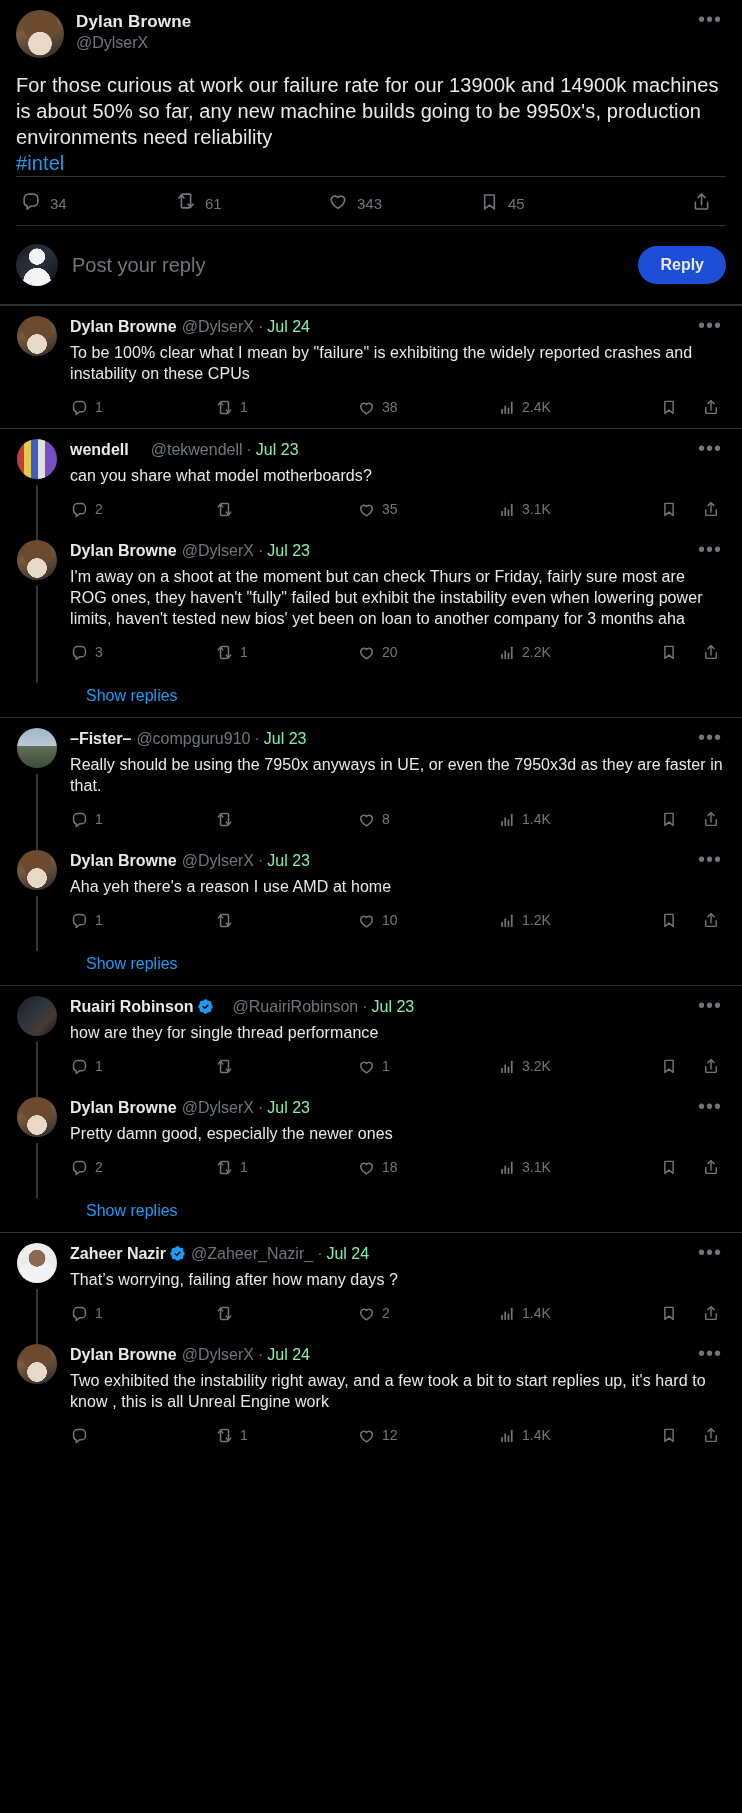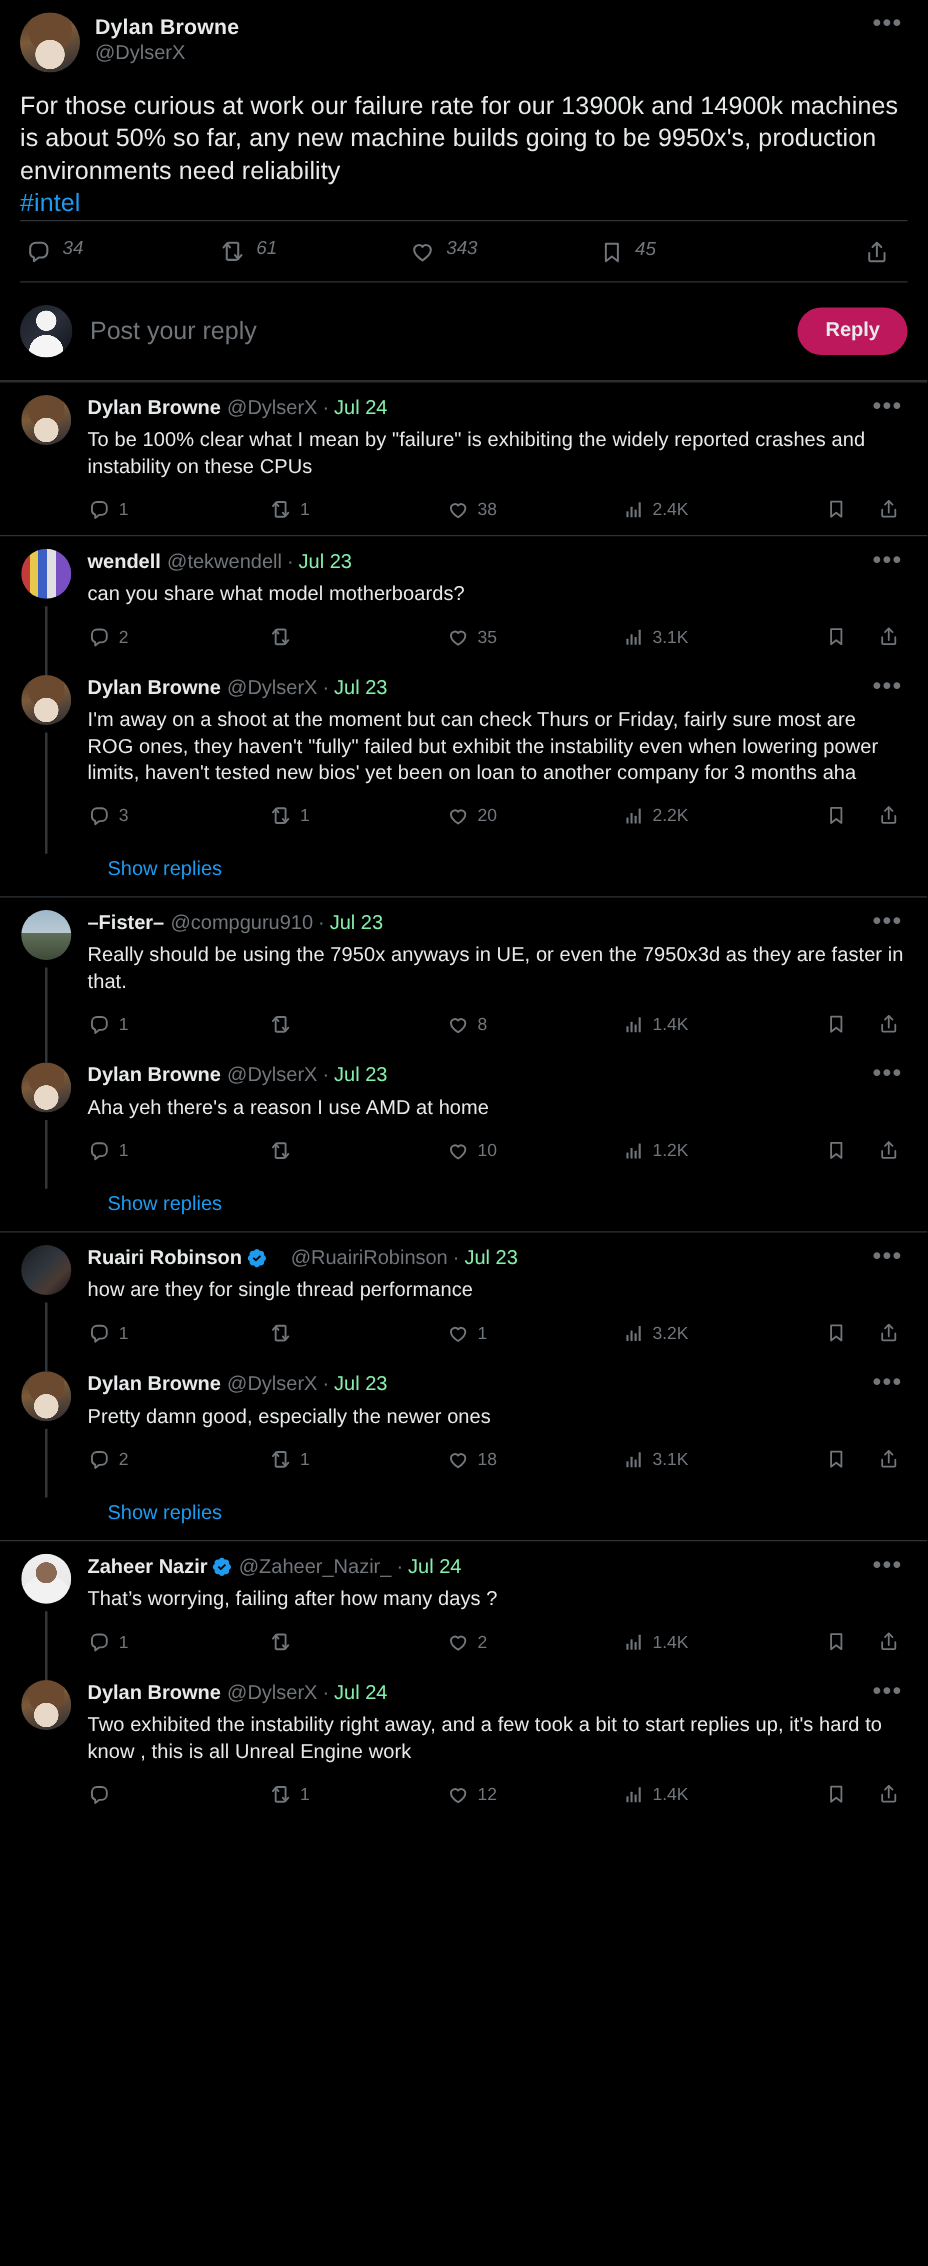--- a/index.html
+++ b/index.html
@@ -49,38 +49,38 @@
     margin-top: 18px; padding-bottom: 14px;
   }
   .meta-row b { color:#e7e9ea; font-weight: 700; }
 
   .hr { height: 1px; background: #2f3336; width: 100%; }
 
   .main-actions {
     display: flex; align-items: center; height: 48px;
     padding: 0 6px 0 4px;
   }
-  .main-actions .act { color:#71767b; display:flex; align-items:flex-start; gap:8px; cursor:pointer;font-style:italic; }
+  .main-actions .act { color:#71767b; display:flex; align-items:flex-end; gap:8px; cursor:pointer; }
   .main-actions .act span { font-size: 15px; }
   .ma-1 { width: 155px; }
   .ma-2 { width: 152px; }
   .ma-3 { width: 152px; }
   .ma-4 { width: 150px; }
   .ma-5 { margin-left: auto; padding-right: 8px; }
 
   
   .composer {
     display: flex; align-items: center; gap: 14px;
     padding: 18px 16px; min-height: 76px;
   }
   .composer-placeholder {
     flex: 1 1 auto; color: #71767b; font-size: 20px; cursor: text;
   }
   .reply-btn {
-    background: #be185d; color:#e7e9ea; border: none; border-radius: 9999px;
+    background: #1d4ed8; color:#e7e9ea; border: none; border-radius: 9999px;
     font-size: 16px; font-weight: 700; padding: 10px 22px; cursor: pointer;
     font-family: "Liberation Sans", sans-serif;
   }
 
   
   .reply {
     display: flex; padding: 10px 16px 0 16px; position: relative;
   }
   .reply.has-divider { border-top: 1px solid #2f3336; }
   .rail {
@@ -316,21 +316,21 @@
       <div>
         <div class="reply has-divider">
           <div class="rail">
             <div class="avatar av-40 ava-wendell"></div>
             <div class="thread-line"></div>
           </div>
           <div class="rcontent">
             <div class="rhead">
               <div class="rhead-inner">
                 <span class="rname">wendell</span>
-                <span class="rhandle" style="margin-left: 5px;">@tekwendell</span>
+                <span class="rhandle" style="margin-left: 22px;">@tekwendell</span>
                 <span class="rdot">·</span>
                 <span class="rtime">Jul 23</span>
               </div>
               <div class="more-dots">•••</div>
             </div>
             <div class="rtext">can you share what model motherboards?</div>
             <div class="ractions">
               <div class="act ra-1">
                 <svg width="19" height="19" viewBox="0 0 24 24" fill="none" stroke="currentColor" stroke-width="1.9">
                   <path d="M4.5 9.5c0-2.8 2.3-5 5.1-5h4.8c2.8 0 5.1 2.2 5.1 5v3c0 2.8-2.3 5-5.1 5H12l-4.2 3.2v-3.3c-1.9-.5-3.3-2.3-3.3-4.4v-3.5z" stroke-linejoin="round"></path>

